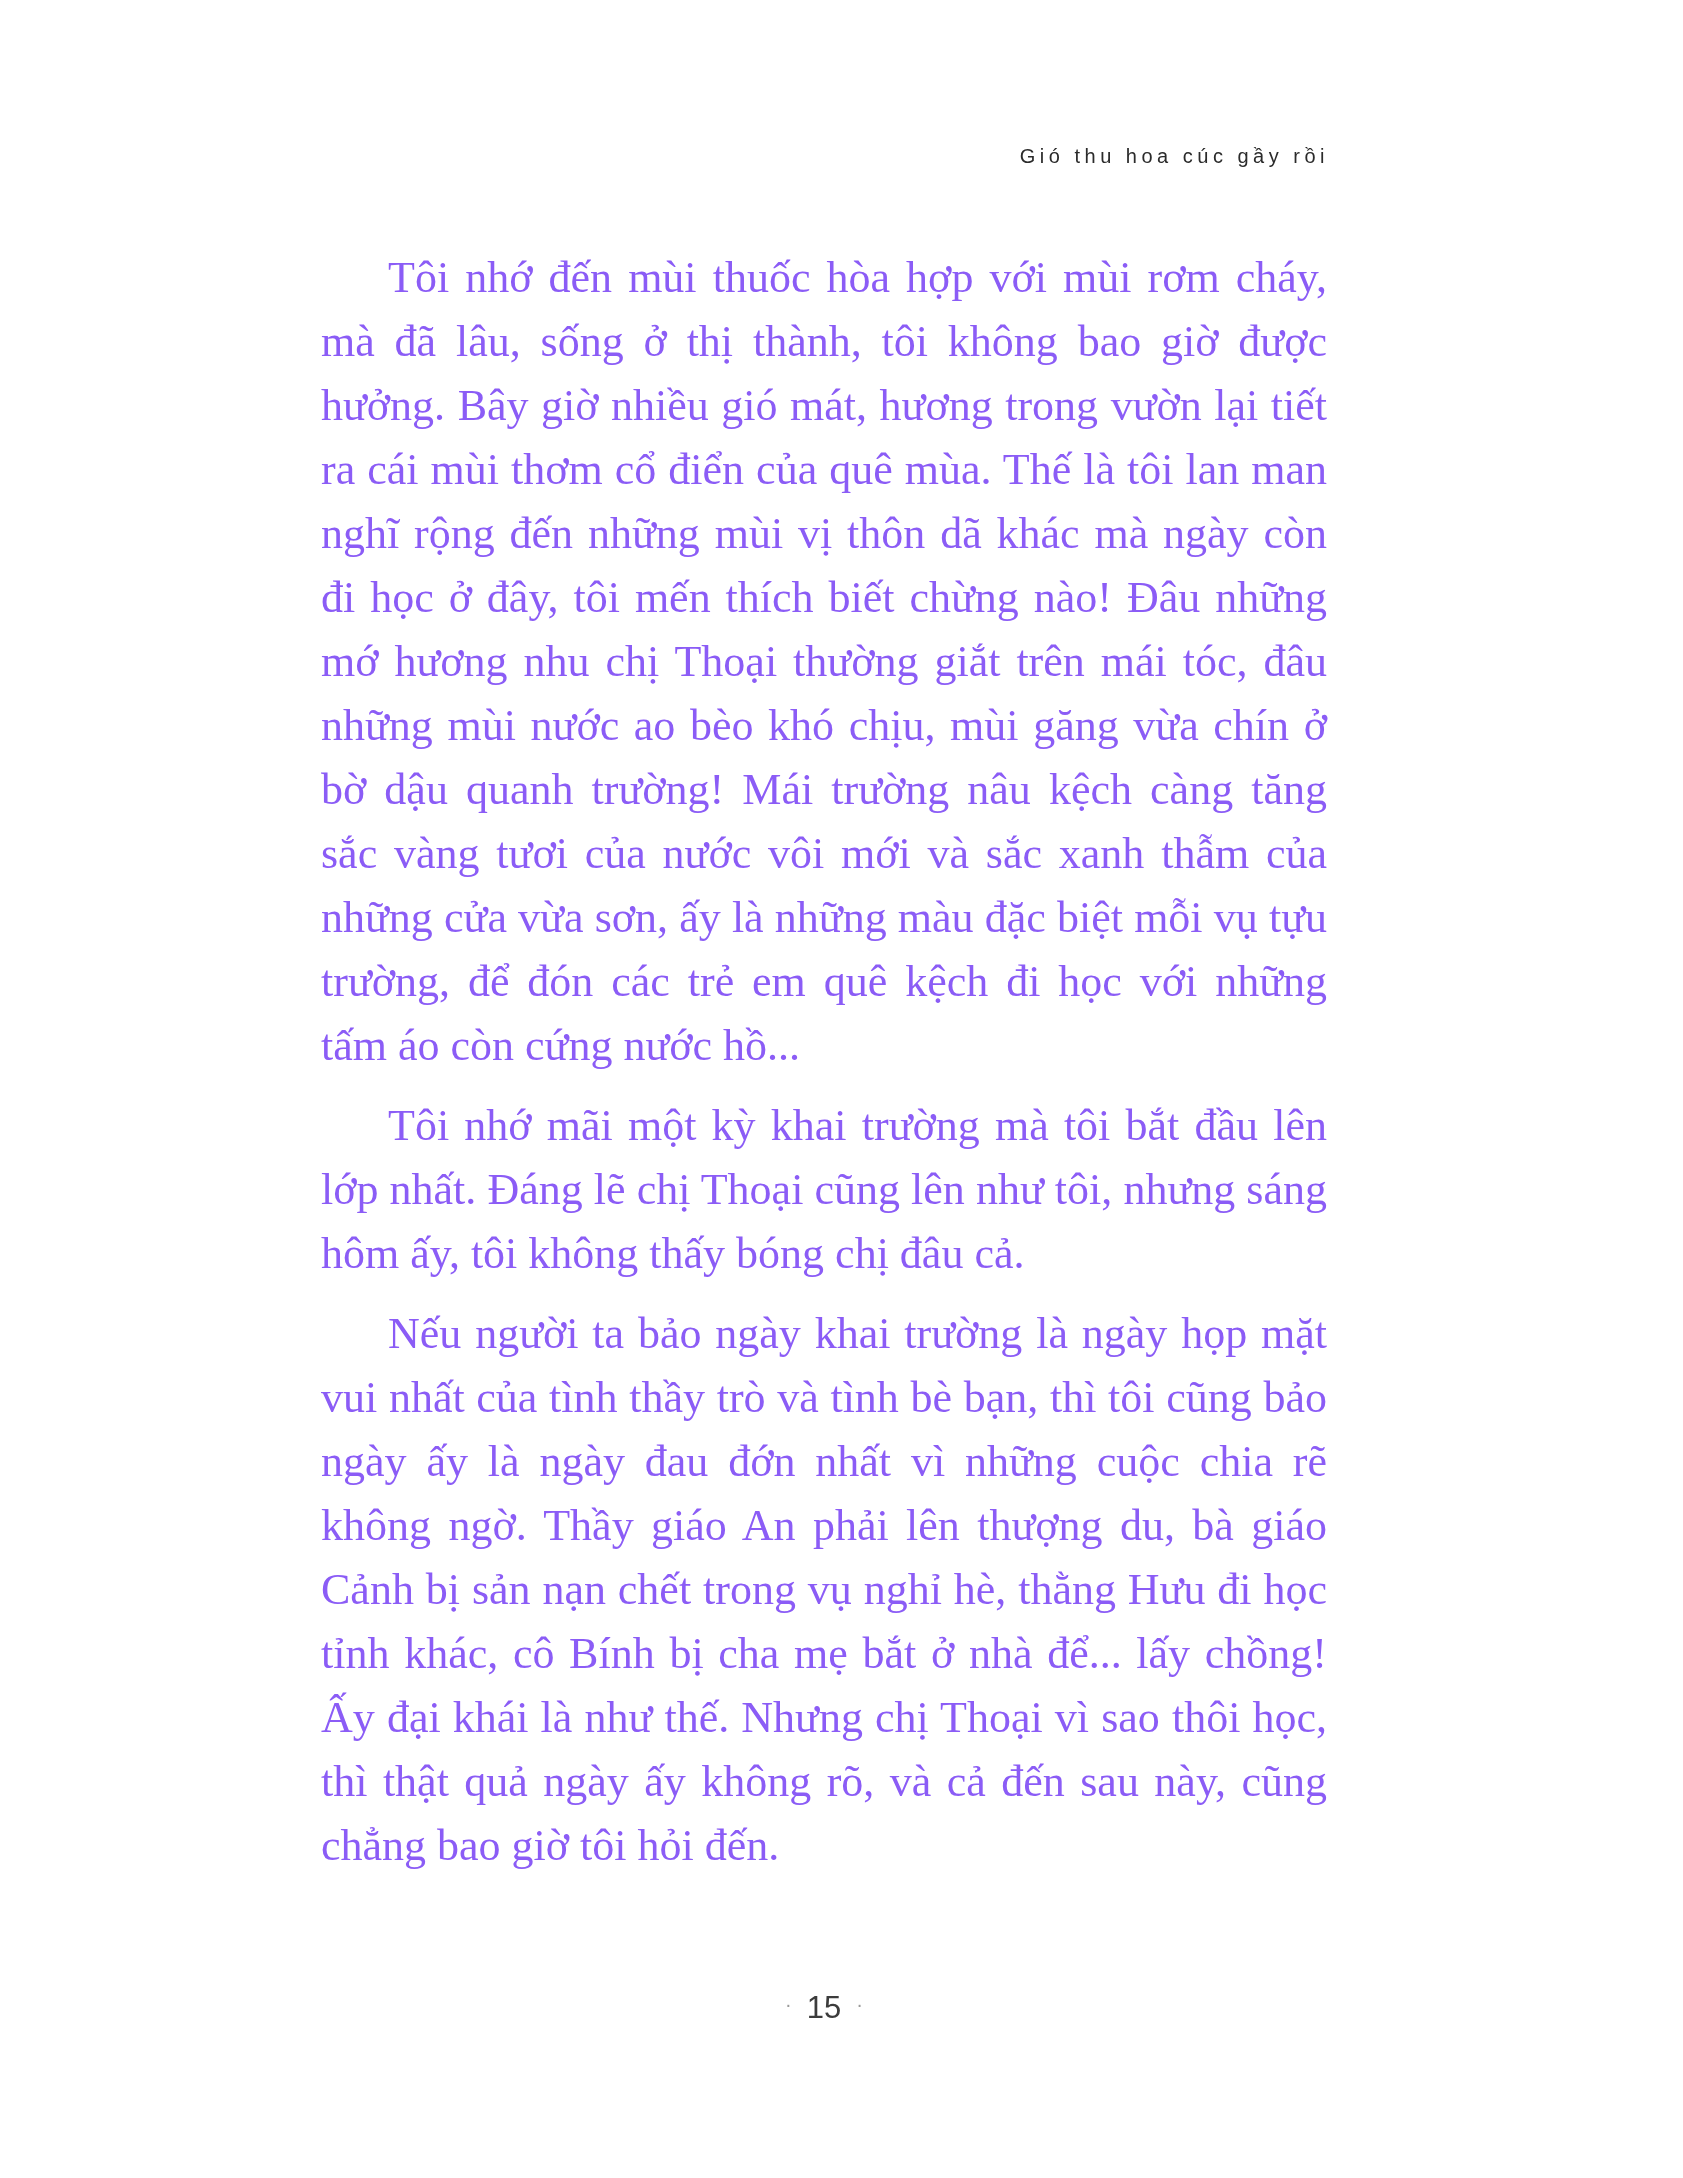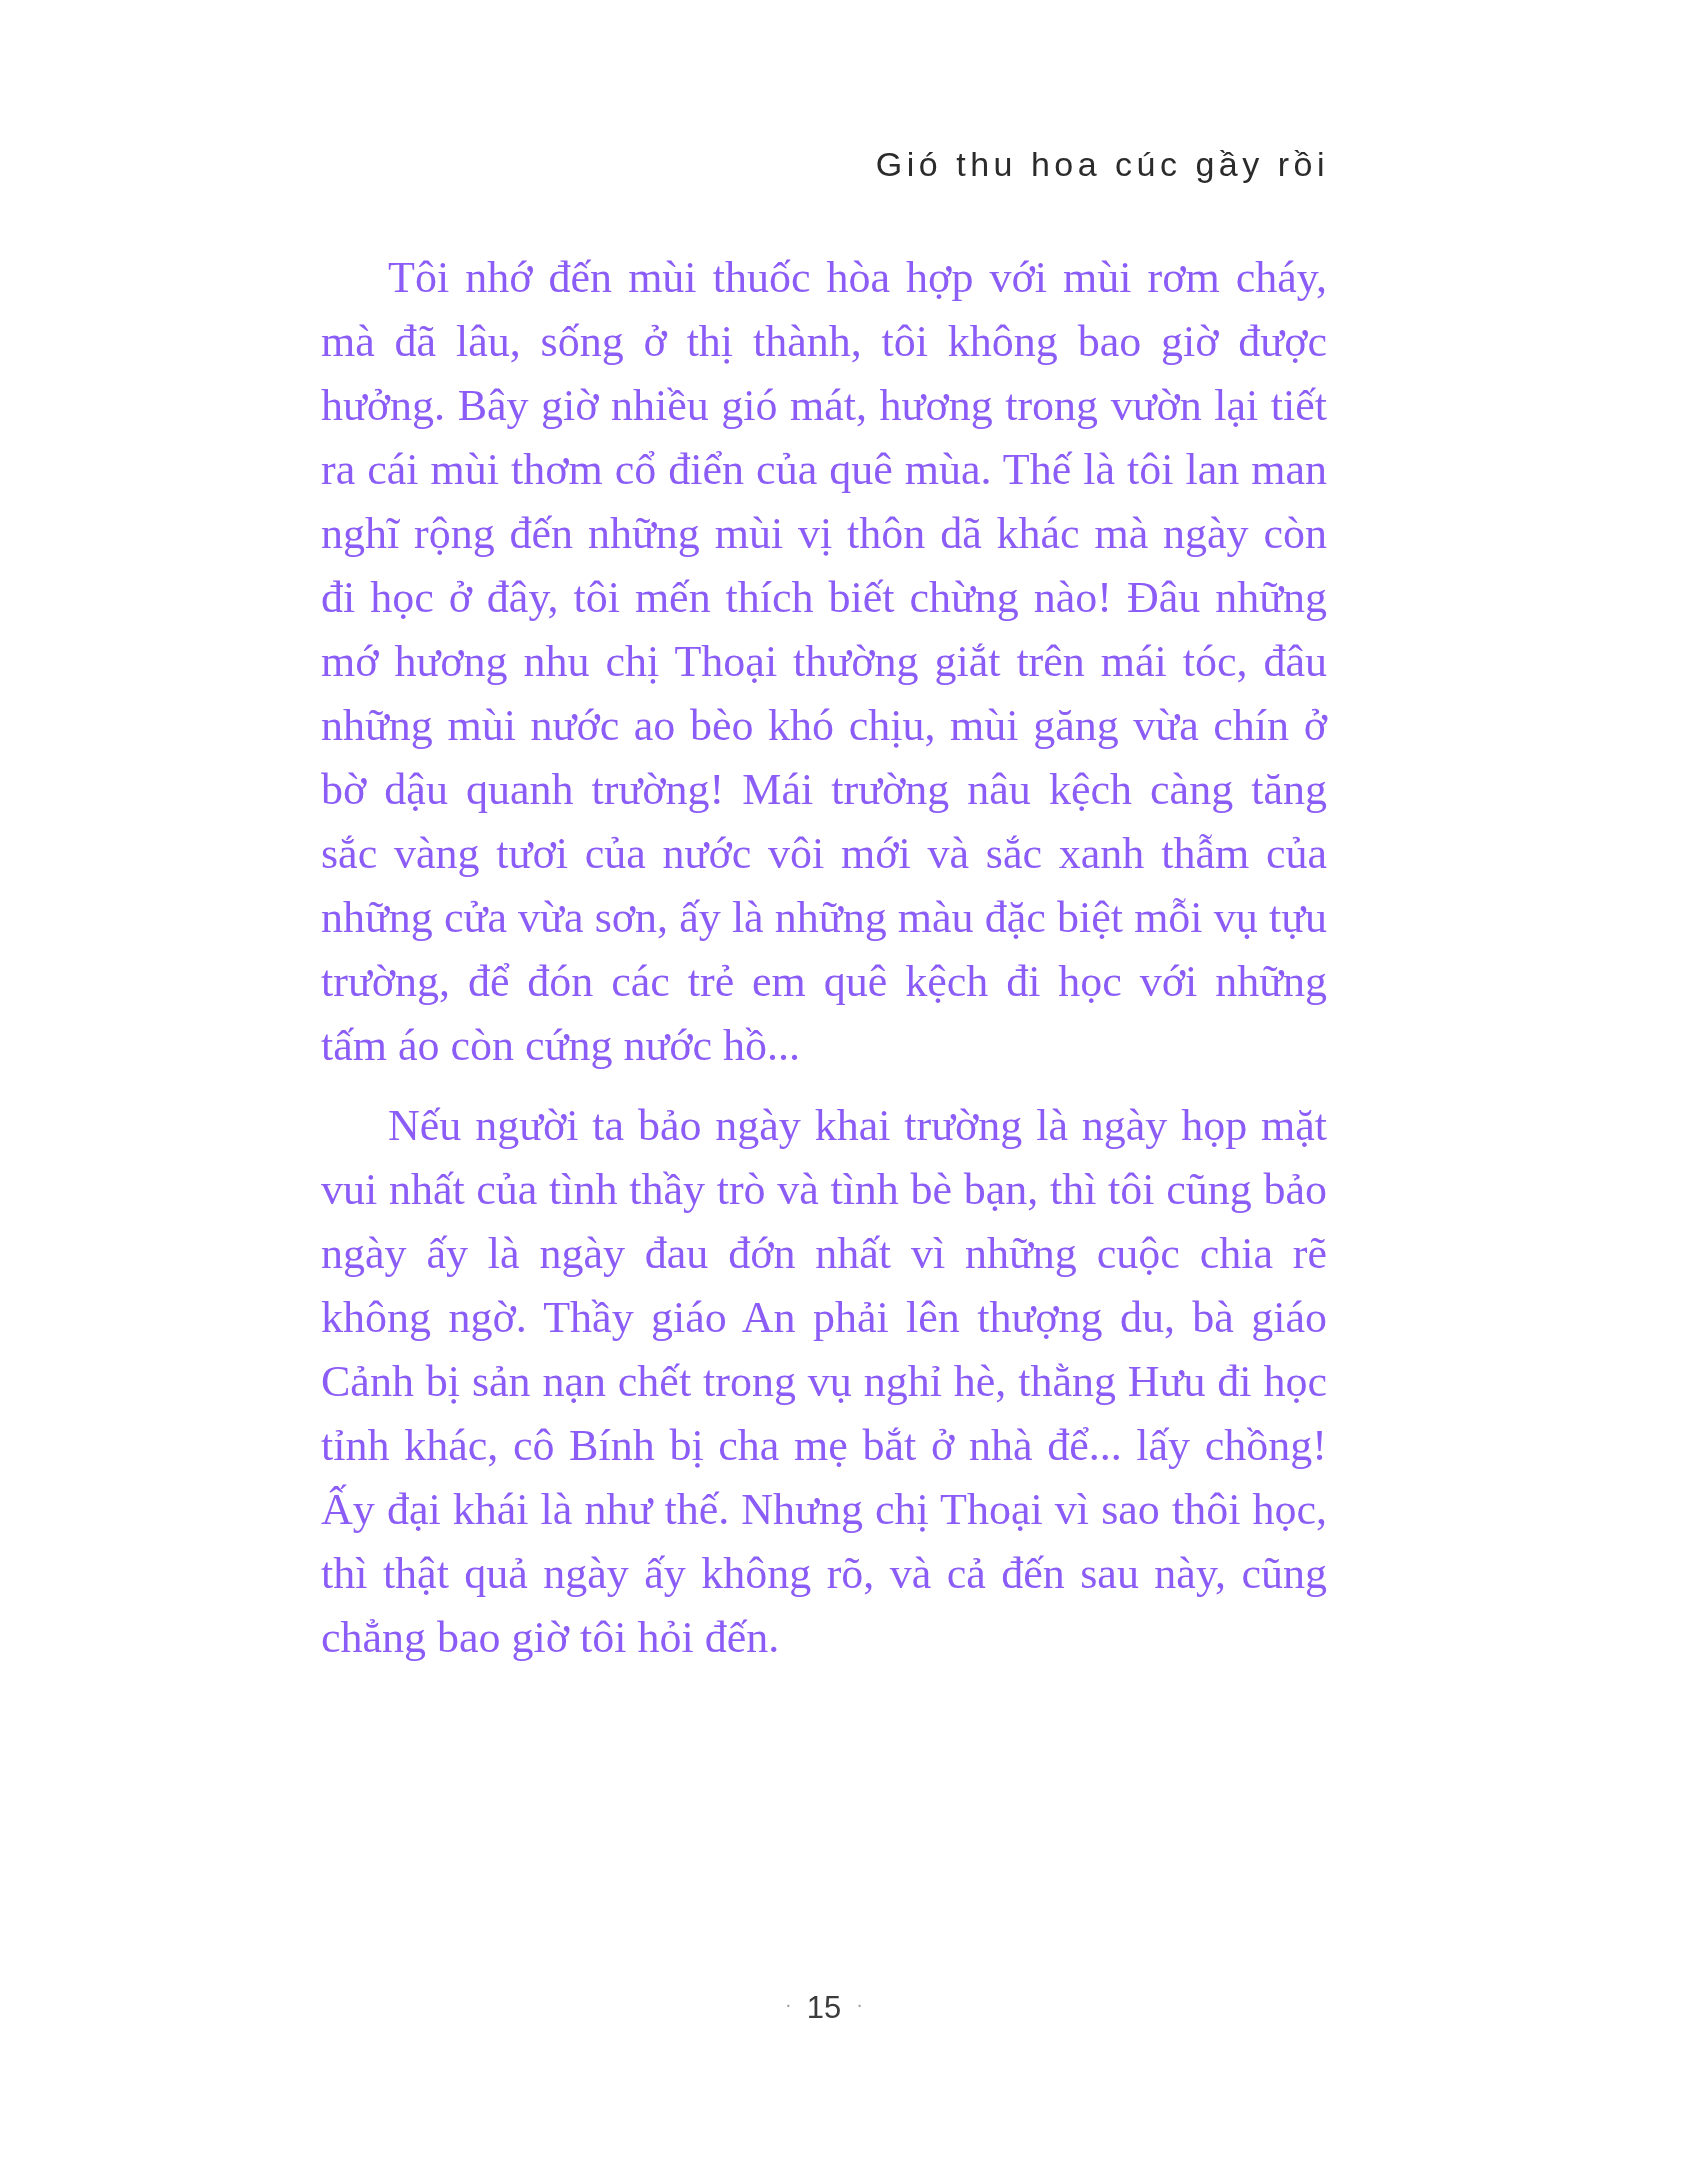--- a/index.html
+++ b/index.html
@@ -17,21 +17,21 @@
     overflow: hidden;
     font-family: "Liberation Serif", serif;
     text-rendering: optimizeLegibility;
   }
   .running-header {
     position: absolute;
     top: 145px;
     right: 354px;
     font-family: "Liberation Sans", sans-serif;
     font-weight: 500;
-    font-size: 34px;
+    font-size: 20px;
     letter-spacing: 4.5px;
     color: #2b2b2b;
     white-space: nowrap;
   }
   .body-text {
     position: absolute;
     left: 321px;
     top: 246px;
     width: 1006px;
   }
@@ -66,20 +66,21 @@
 </style>
 </head>
 <body>
 
 <div class="page">
 
   <div class="running-header">Gió thu hoa cúc gầy rồi</div>
 
   <div class="body-text">
     <p>Tôi nhớ đến mùi thuốc hòa hợp với mùi rơm cháy, mà đã lâu, sống ở thị thành, tôi không bao giờ được hưởng. Bây giờ nhiều gió mát, hương trong vườn lại tiết ra cái mùi thơm cổ điển của quê mùa. Thế là tôi lan man nghĩ rộng đến những mùi vị thôn dã khác mà ngày còn đi học ở đây, tôi mến thích biết chừng nào! Đâu những mớ hương nhu chị Thoại thường giắt trên mái tóc, đâu những mùi nước ao bèo khó chịu, mùi găng vừa chín ở bờ dậu quanh trường! Mái trường nâu kệch càng tăng sắc vàng tươi của nước vôi mới và sắc xanh thẫm của những cửa vừa sơn, ấy là những màu đặc biệt mỗi vụ tựu trường, để đón các trẻ em quê kệch đi học với những tấm áo còn cứng nước hồ...</p>
+    <p>Tôi nhớ mãi một kỳ khai trường mà tôi bắt đầu lên lớp nhất. Đáng lẽ chị Thoại cũng lên như tôi, nhưng sáng hôm ấy, tôi không thấy bóng chị đâu cả.</p>
     <p>Nếu người ta bảo ngày khai trường là ngày họp mặt vui nhất của tình thầy trò và tình bè bạn, thì tôi cũng bảo ngày ấy là ngày đau đớn nhất vì những cuộc chia rẽ không ngờ. Thầy giáo An phải lên thượng du, bà giáo Cảnh bị sản nạn chết trong vụ nghỉ hè, thằng Hưu đi học tỉnh khác, cô Bính bị cha mẹ bắt ở nhà để... lấy chồng! Ấy đại khái là như thế. Nhưng chị Thoại vì sao thôi học, thì thật quả ngày ấy không rõ, và cả đến sau này, cũng chẳng bao giờ tôi hỏi đến.</p>
   </div>
 
   <div class="page-footer">
     <span class="footer-dot">·</span><span>15</span><span class="footer-dot">·</span>
   </div>
 
 </div>
 
 

